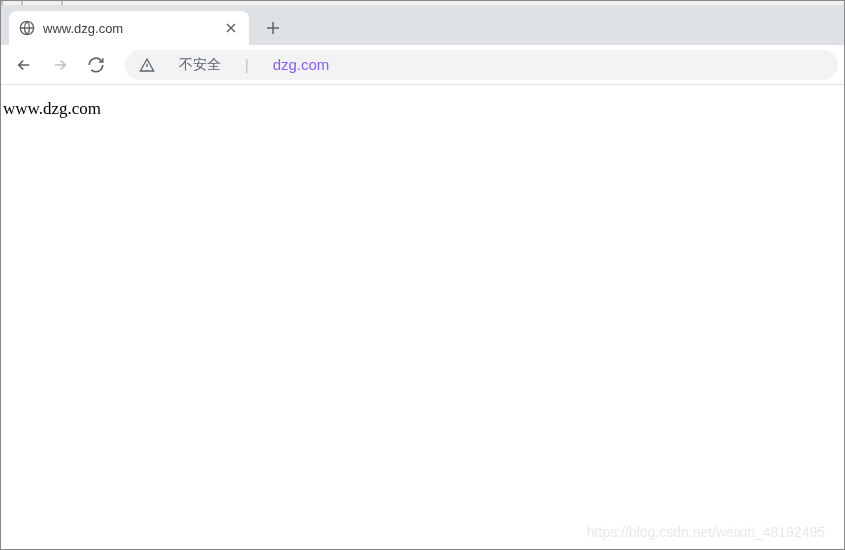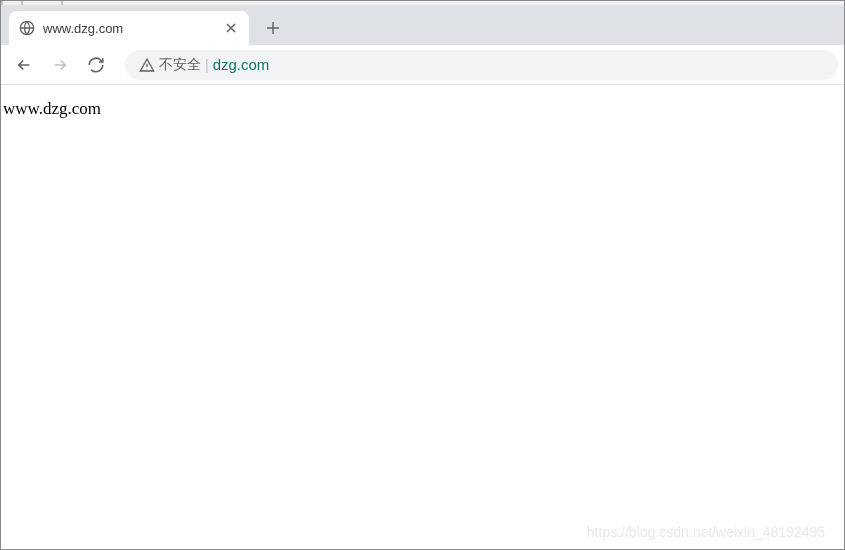--- a/index.html
+++ b/index.html
@@ -93,38 +93,38 @@
     .nav-btn.disabled { color: #bdc1c6; cursor: default; }
     .address-bar {
       flex: 1;
       height: 30px;
       background: #f1f3f4;
       border-radius: 15px;
       margin-left: 10px;
       display: flex;
       align-items: center;
       padding: 0 14px;
-      gap: 4px;
+      gap: 24px;
     }
     .security-icon {
       color: #5f6368;
       display: flex;
       align-items: center;
     }
     .security-text {
       font-size: 14px;
       color: #5f6368;
     }
     .divider {
       color: #bdc1c6;
       font-size: 14px;
     }
     .url-text {
       font-size: 15px;
-      color: #0f766e;
+      color: #8b5cf6;
     }
     .page-content {
       padding: 14px 2px;
       font-size: 17px;
       font-family: "Times New Roman", serif;
       color: #000;
     }
     .watermark {
       position: absolute;
       right: 20px;

